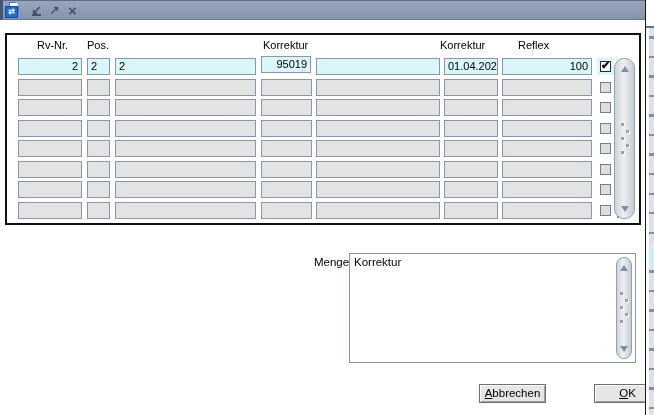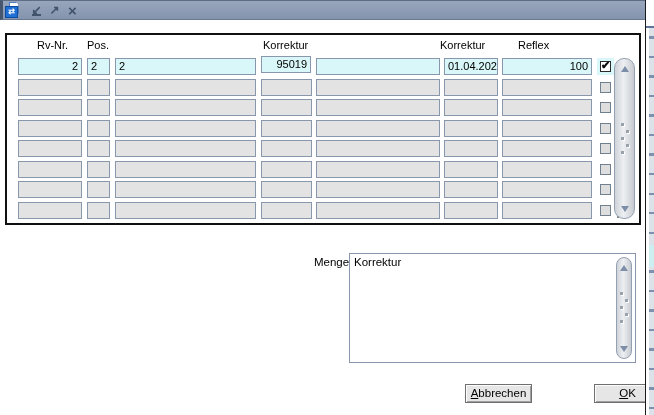--- a/index.html
+++ b/index.html
@@ -67,21 +67,21 @@
   .notiz-box{position:absolute;left:349px;top:253px;width:287px;height:110px;box-sizing:border-box;
     border:1px solid #8897ab;background:#fff;box-shadow:1px 1px 0 rgba(255,255,255,.95);}
   .notiz-text{position:absolute;left:4px;top:2px;right:22px;bottom:2px;font-size:11.5px;color:#000;
     white-space:pre-wrap;overflow:hidden;}
   .notiz-scroll{right:3px;top:3px;bottom:3px;width:16px;}
 
   
   .btn{position:absolute;top:384px;width:67px;height:19px;box-sizing:border-box;background:#e6e6e6;
     border:1px solid #6f6f6f;box-shadow:inset 1px 1px 0 #fdfdfd,inset -1px -1px 0 #a0a0a0;
     font-size:11.5px;font-family:"Liberation Sans",sans-serif;text-align:center;line-height:16px;color:#000;cursor:default;}
-  #btn-abbrechen{left:465px;}
+  #btn-abbrechen{left:479px;}
   #btn-ok{left:594px;}
   .mn{text-decoration:underline;}
 
   
   .bg-strip{position:absolute;left:645px;top:0;width:9px;height:415px;box-sizing:border-box;
     border-left:1px solid #1a1a1a;
     background:repeating-linear-gradient(to bottom,#dde1e8 0 17px,#7d90ad 17px 19.5px);}
   .bg-strip::before{content:"";position:absolute;left:0;top:0;width:3px;height:100%;background:#fff;}
   .bg-strip::after{content:"";position:absolute;right:0;top:245px;width:5px;height:22px;background:#cdeff2;}
   .strip-top{position:absolute;left:0;top:0;width:100%;height:26px;background:#fff;border-bottom:2px solid #5f7297;}

